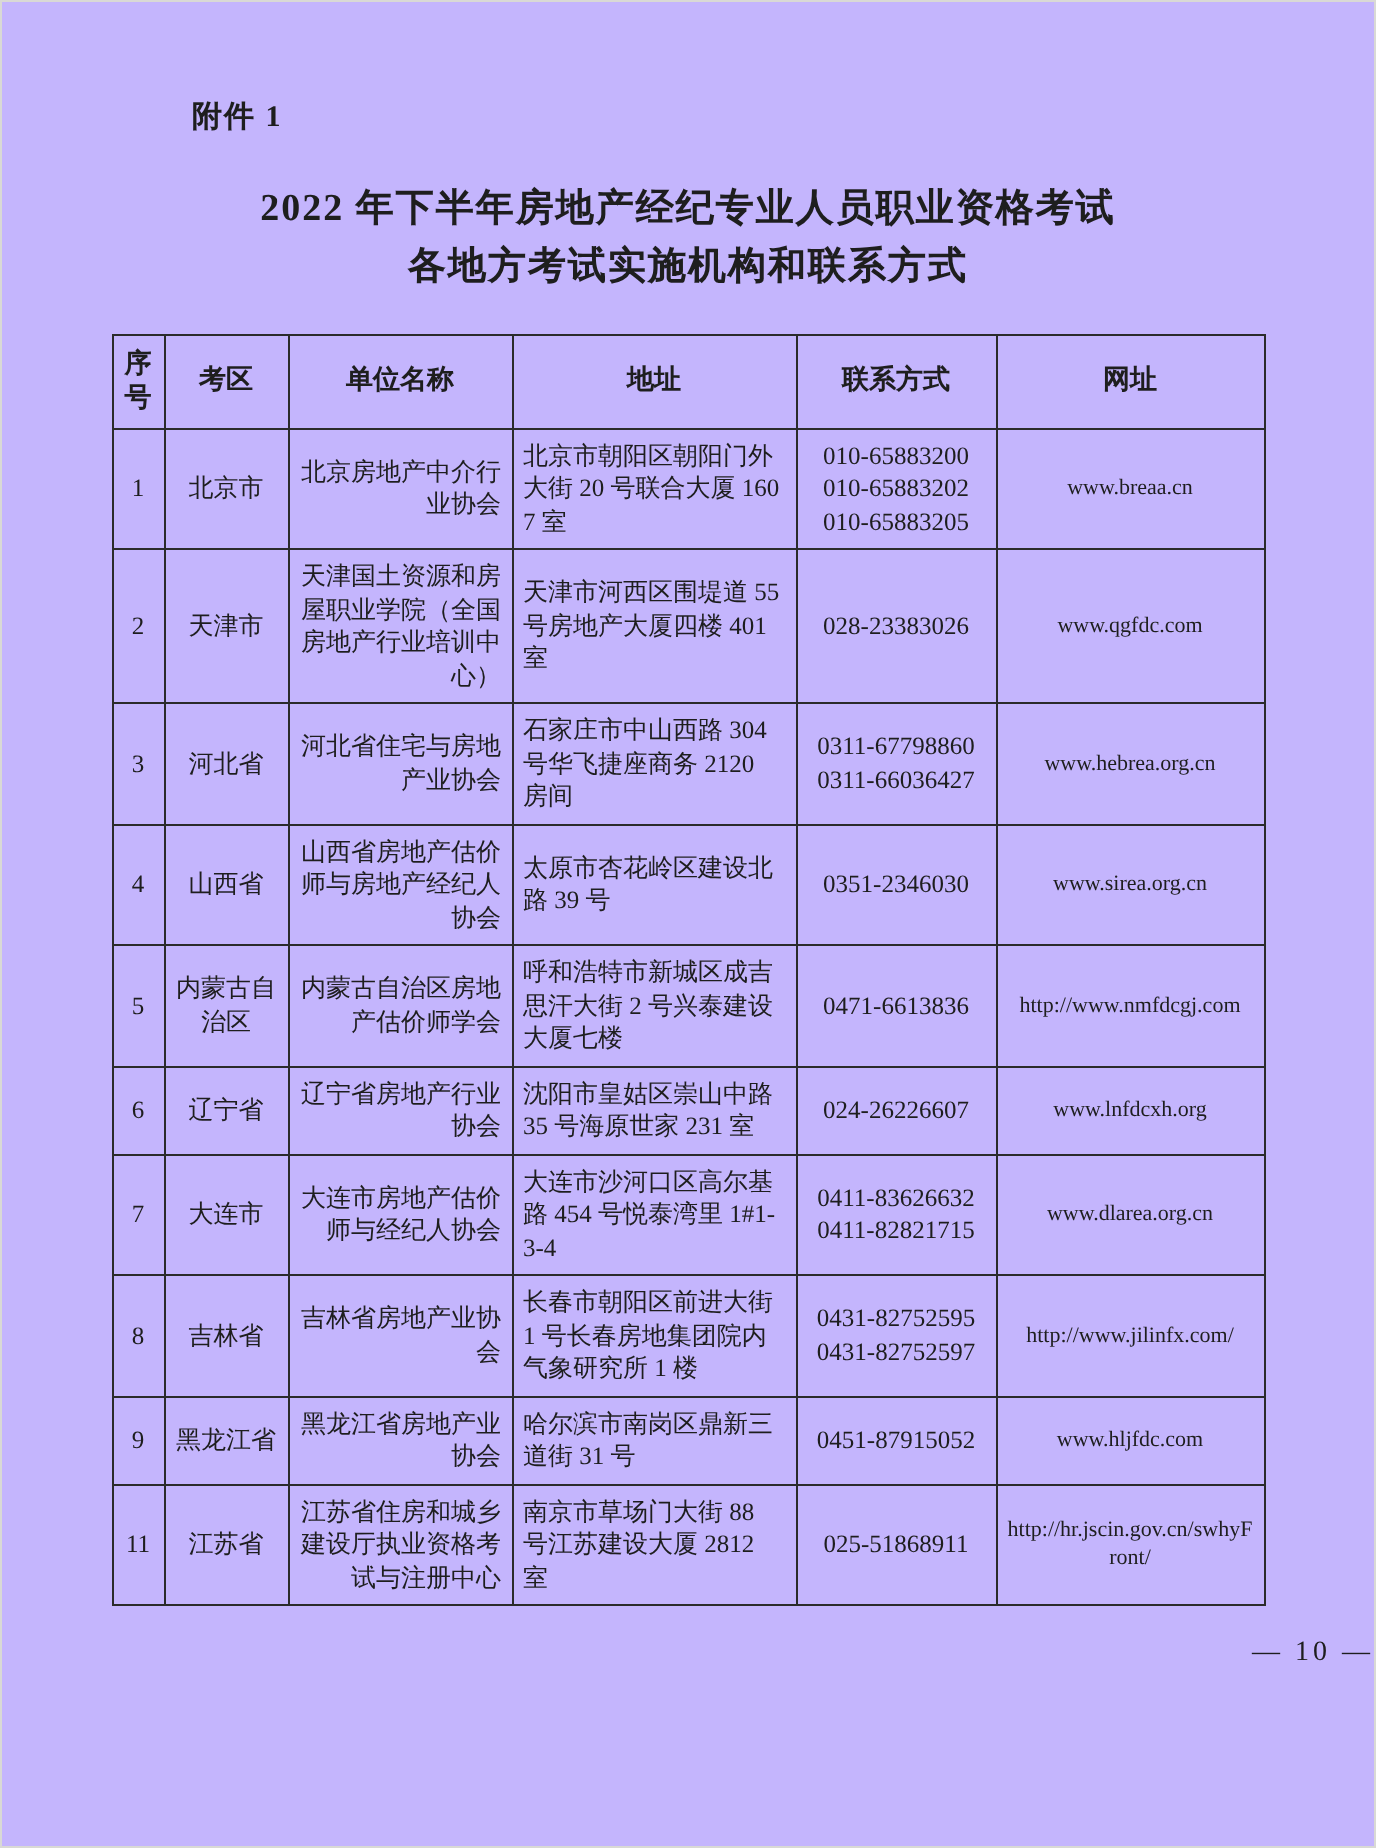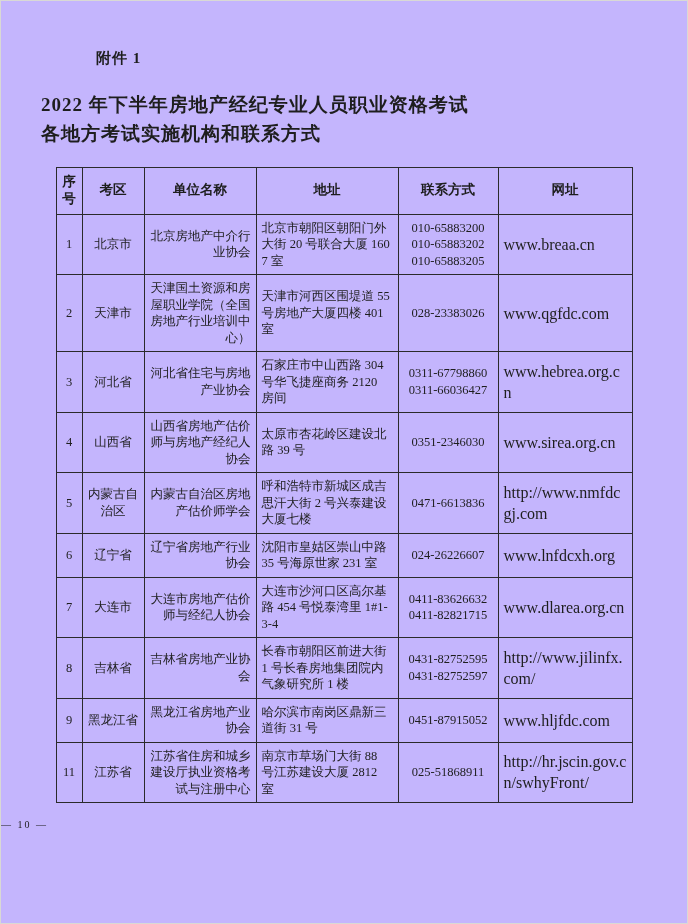--- a/index.html
+++ b/index.html
@@ -20,20 +20,21 @@
     overflow: hidden;
   }
   .attachment-label {
     margin: 48px 0 0 95px;
     font-size: 15px;
     font-weight: bold;
     letter-spacing: 1px;
   }
   .doc-title {
     margin: 22px 40px 0 40px;
+    text-align: center;
     font-size: 19px;
     font-weight: bold;
     line-height: 1.55;
   }
   .doc-title .line { display: block; letter-spacing: 1px; }
   table.contact-table {
     width: 576px;
     margin: 18px auto 16px auto;
     border-collapse: collapse;
     table-layout: fixed;
@@ -54,26 +55,26 @@
     text-align: center;
     padding: 6px 2px;
     height: 40px;
     line-height: 1.25;
   }
   td.c-no     { text-align: center; }
   td.c-region { text-align: center; padding: 5px 7px; }
   td.c-unit   { text-align: right; }
   td.c-addr   { text-align: left; }
   td.c-phone  { text-align: center; padding: 5px 2px; }
-  td.c-web    { font-size: 16px; padding: 5px 3px; }
+  td.c-web    { text-align: center; font-size: 11px; padding: 5px 3px; }
   td .phone-line { display: block; white-space: nowrap; }
   .page-footer {
     margin-top: 10px;
-    text-align: left;
-    font-size: 10px;
+    text-align: right;
+    font-size: 14px;
     letter-spacing: 2px;
   }
 </style>
 </head>
 <body>
 
 <div class="page">
   <div class="attachment-label">附件 1</div>
 
   <div class="doc-title">

